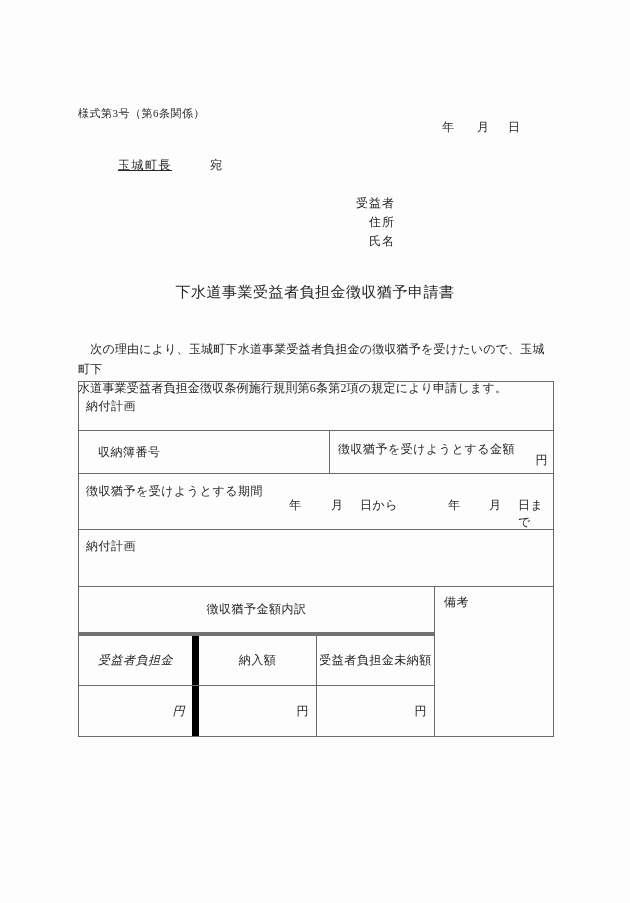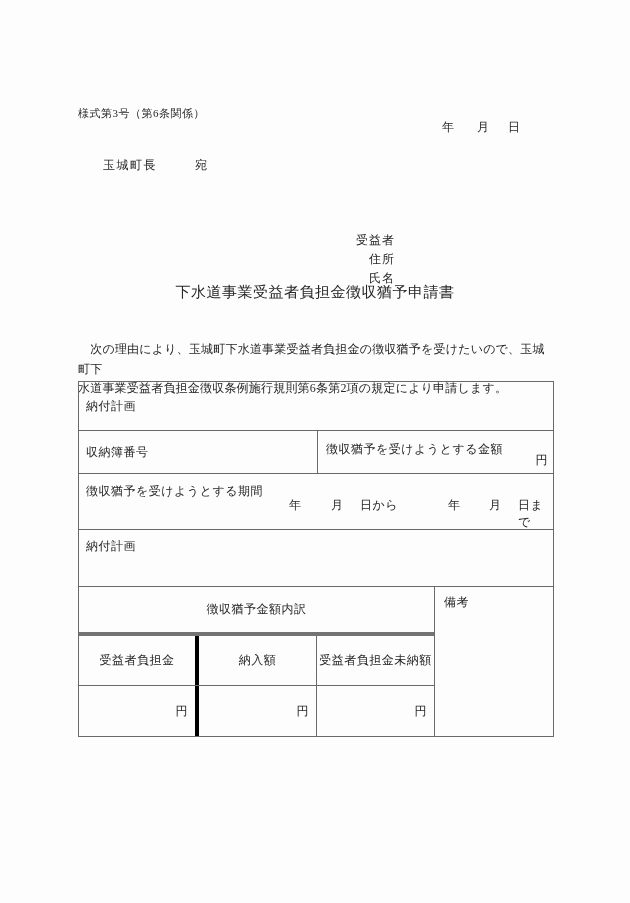--- a/index.html
+++ b/index.html
@@ -13,55 +13,55 @@
     background:#fdfdfd;color:#262626;overflow:hidden;
     font-size:12px;
   }
   .abs{position:absolute;white-space:nowrap;}
 
   
   .form-number{left:78px;top:82px;font-size:11px;letter-spacing:0.5px;margin-top:24px;}
   .date-line{top:119px;left:0;width:630px;height:14px;}
   .date-line span{position:absolute;top:0;}
   .dl-year{left:442px;} .dl-month{left:477px;} .dl-day{left:508px;}
-  .addressee{left:103px;top:157px;letter-spacing:1.5px;}
+  .addressee{left:118px;top:157px;letter-spacing:1.5px;text-decoration:underline;}
   .addressee .suffix{position:absolute;left:92px;top:0;letter-spacing:0;}
-  .applicant{left:295px;top:194px;width:100px;text-align:right;line-height:19px;letter-spacing:1px;white-space:normal;margin-top:37px;}
+  .applicant{left:295px;top:194px;width:100px;text-align:right;line-height:19px;letter-spacing:1px;white-space:normal;}
 
   
   .doc-title{left:0;top:283px;width:630px;text-align:center;font-size:15px;letter-spacing:0.5px;}
   .statement{left:78px;top:340px;width:478px;line-height:19.5px;letter-spacing:0.2px;white-space:normal;}
 
   
   .form-table{
     position:absolute;left:78px;top:381px;width:476px;height:356px;
     border:1px solid #6a6a6a;box-sizing:border-box;
     letter-spacing:0.5px;
   }
   .form-table *{box-sizing:border-box;}
   .trow{position:relative;width:100%;border-bottom:1px solid #6a6a6a;}
   .row-reason{height:49px;display:flex;align-items:center;padding-left:7px;}
   .row-number{height:43px;display:flex;}
-  .cell-receipt{width:239px;border-right:1px solid #6a6a6a;display:flex;align-items:center;padding-left:7px;}
+  .cell-receipt{width:239px;border-right:1px solid #6a6a6a;display:flex;align-items:center;padding-left:7px;margin-left:12px;}
   .cell-amount{flex:1;position:relative;}
   .cell-amount .lbl{position:absolute;left:8px;top:10px;}
   .cell-amount .yen{position:absolute;right:5px;bottom:4px;}
   .row-period{height:56px;}
   .row-period .lbl{position:absolute;left:7px;top:9px;}
   .row-period .tok{position:absolute;top:23px;}
   .t1{left:210px;} .t2{left:252px;} .t3{left:281px;} .t4{left:369px;} .t5{left:410px;} .t6{left:439px;}
   .row-plan{height:57px;}
   .row-plan .lbl{position:absolute;left:7px;top:8px;}
   .bottom-section{display:flex;height:149px;width:100%;}
   .bottom-left{width:356px;border-right:1px solid #6a6a6a;display:flex;flex-direction:column;}
   .row-breakdown-header{height:49px;border-bottom:4px solid #737373;display:flex;align-items:center;justify-content:center;}
   .row-col-headers{height:50px;border-bottom:1px solid #6a6a6a;display:flex;}
   .row-values{height:50px;display:flex;}
   .bcol{display:flex;align-items:center;justify-content:center;}
-  .bcol-1{width:120px;border-right:4px solid #000000;}
+  .bcol-1{width:120px;border-right:7px solid #000000;font-style:italic;}
   .bcol-2{width:118px;border-right:1px solid #6a6a6a;}
   .bcol-3{flex:1;}
   .vcol{display:flex;align-items:center;justify-content:flex-end;padding-right:7px;}
   .remarks-cell{flex:1;position:relative;text-decoration:underline;}
   .remarks-cell .lbl{position:absolute;left:9px;top:7px;}
 </style>
 </head>
 <body>
 
 <div class="page">

